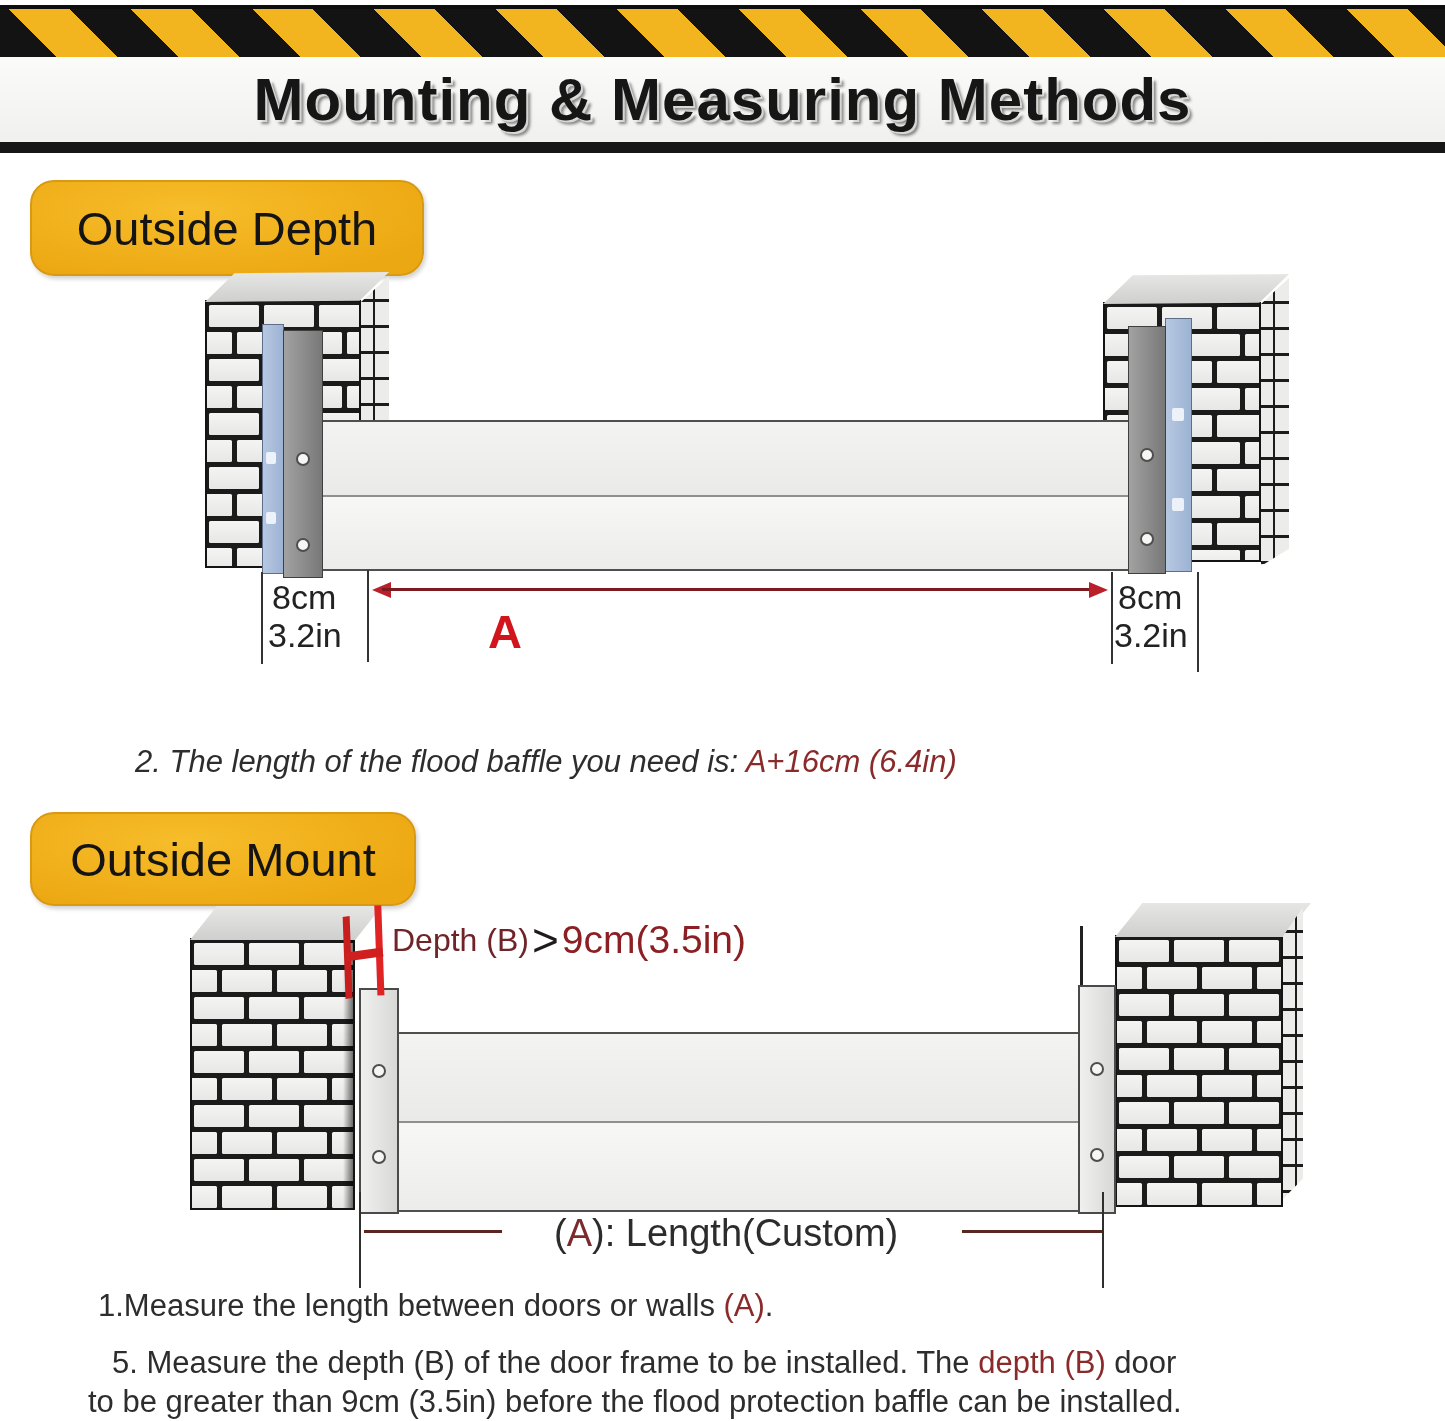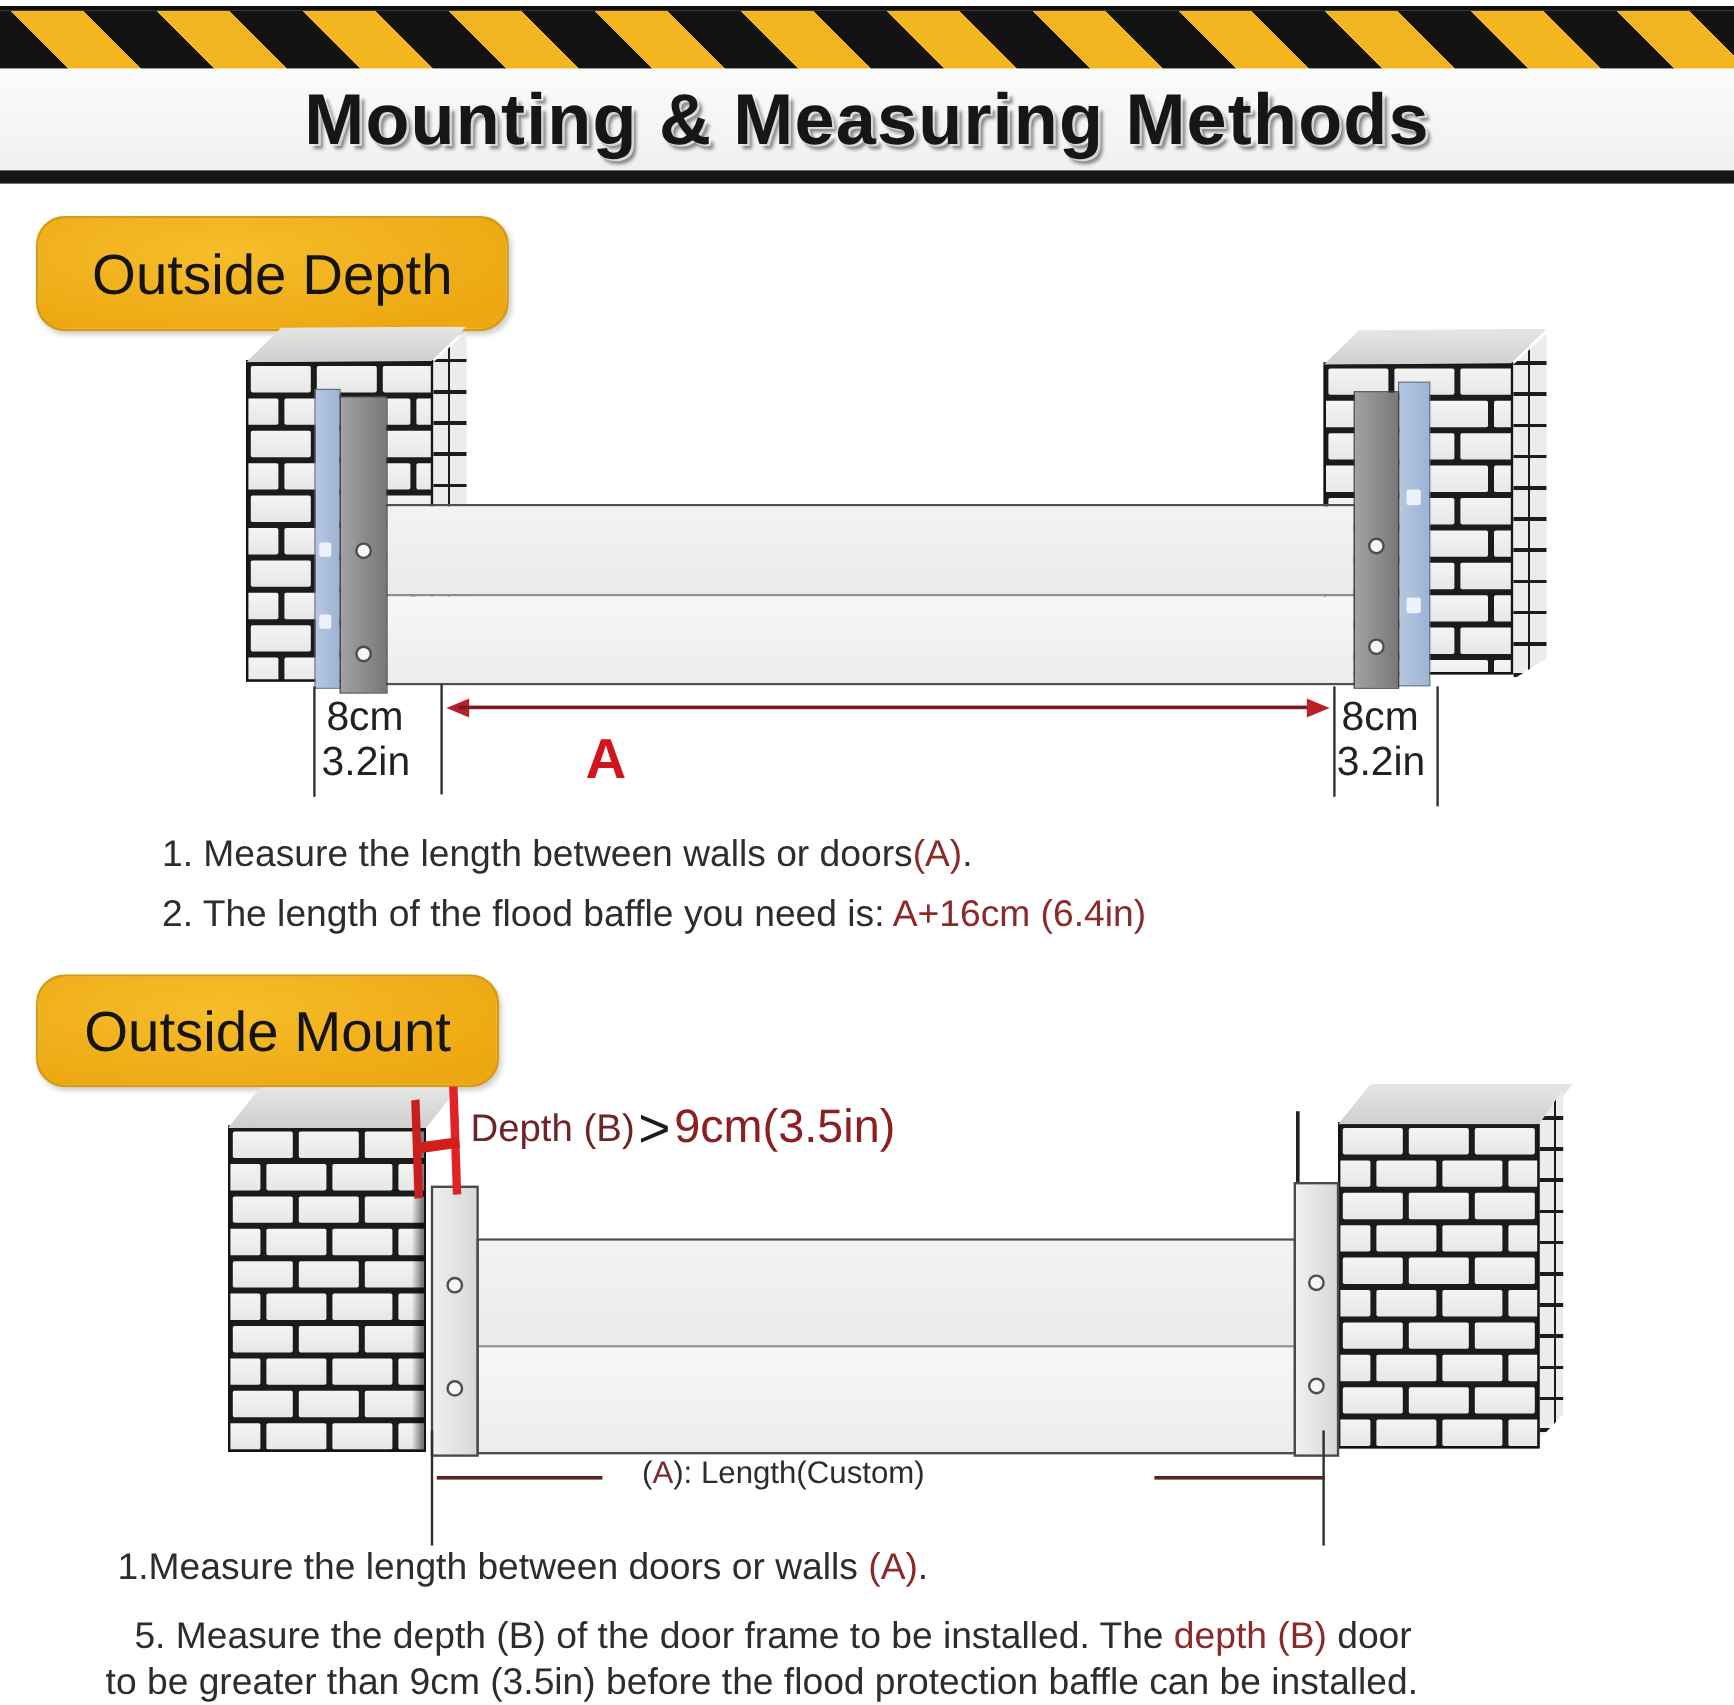--- a/index.html
+++ b/index.html
@@ -63,21 +63,21 @@
   .depth-bracket .v1{position:absolute;left:2px;top:10px;width:7px;height:82px;background:#c81e1e;transform:skewY(-6deg);}
   .depth-bracket .v2{position:absolute;left:34px;top:0;width:7px;height:90px;background:#e02424;}
   .depth-bracket .h1{position:absolute;left:3px;top:44px;width:38px;height:9px;background:#cf1f1f;transform:rotate(-6deg);}
 
   .depth-label{display:flex;align-items:center;white-space:nowrap;z-index:7;}
   .depth-label .nm{font-size:32px;color:#6f2428;}
   .depth-label .gt{font-size:46px;color:#201a1b;margin:0 3px;font-weight:400;}
   .depth-label .val{font-size:39px;color:#8c1f23;}
 
   .measure-seg{height:3px;background:#5a2622;z-index:6;}
-  .inside-span{font-size:26px;color:#2c2c2c;white-space:nowrap;z-index:6;}
+  .inside-span{font-size:38px;color:#2c2c2c;white-space:nowrap;z-index:6;margin-left:19px;}
   .inside-span .em{color:#7b2a2e;}
 
   
   .step{font-size:31px;color:#2d2d2d;white-space:nowrap;z-index:2;}
   .step .em{color:#8a2a2a;}
 </style>
 </head>
 <body>
 
 <div class="canvas">
@@ -201,24 +201,21 @@
   <div class="abs dim-arrow" style="left:372px;top:582px;width:736px;">
     <span class="ah l"></span>
     <span class="shaft"></span>
     <span class="ah r"></span>
   </div>
 
   <div class="abs span-label" style="left:488px;top:604px;">
     <span class="marker">A</span>
   </div>
 
-  <div class="abs step" style="left:135px;top:694px;">
-    <span>1. Measure the length between walls or doors</span><span class="em">(A)</span><span>.</span>
-  </div>
-  <div class="abs step" style="left:135px;top:744px;">
+  <div class="abs step" style="left:135px;top:744px;font-style:italic;">
     <span>2. The length of the flood baffle you need is: </span><span class="em">A+16cm (6.4in)</span><span></span>
   </div>
 
   <div class="abs badge" style="left:30px;top:812px;width:382px;height:90px;">Outside Mount</div>
 
   <div class="abs topface" style="left:190px;top:906px;width:192px;height:34px;clip-path:polygon(0 100%,14% 0,100% 0,86% 100%);"></div>
   <div class="abs bricks" style="left:190px;top:938px;width:161px;height:268px;">
     <b class="shade-r"></b>
   <i style="left: 2px; top: 3px; width: 50px; height: 22px;"></i>
       <i style="left: 57px; top: 3px; width: 50px; height: 22px;"></i>

